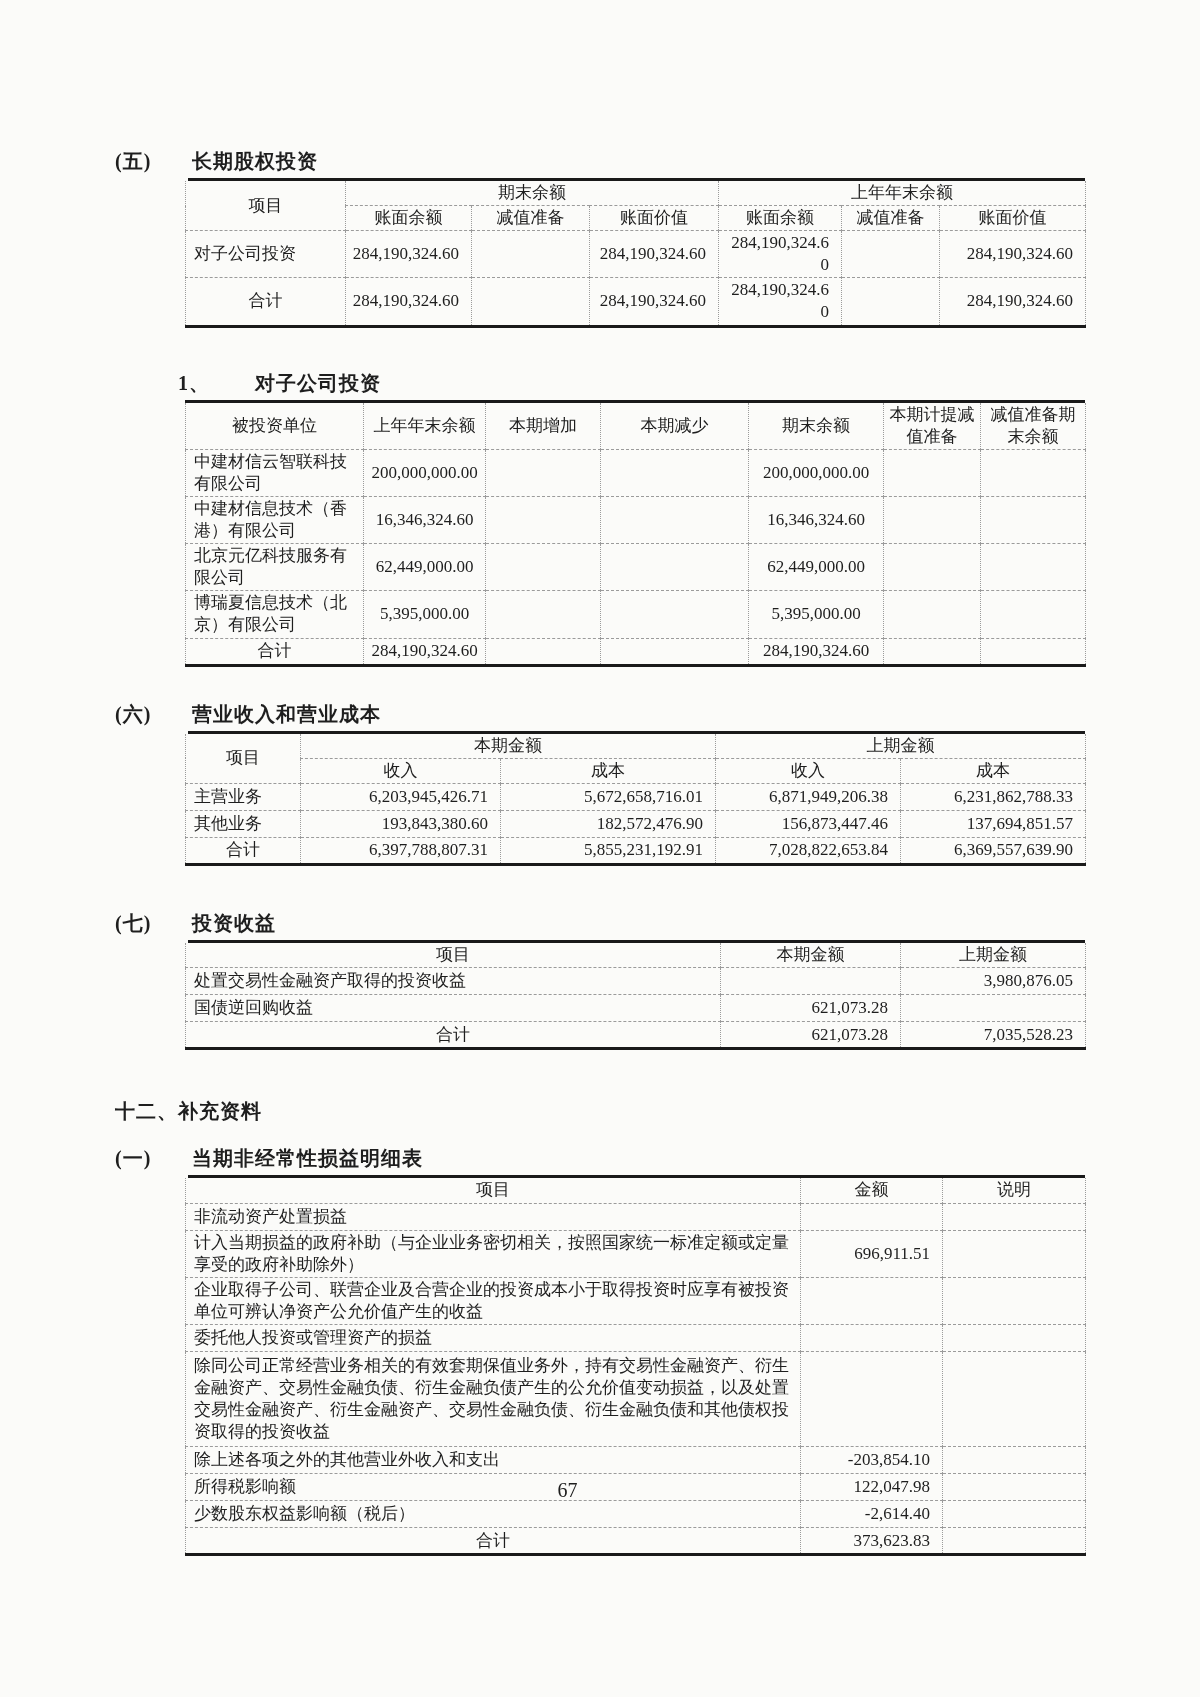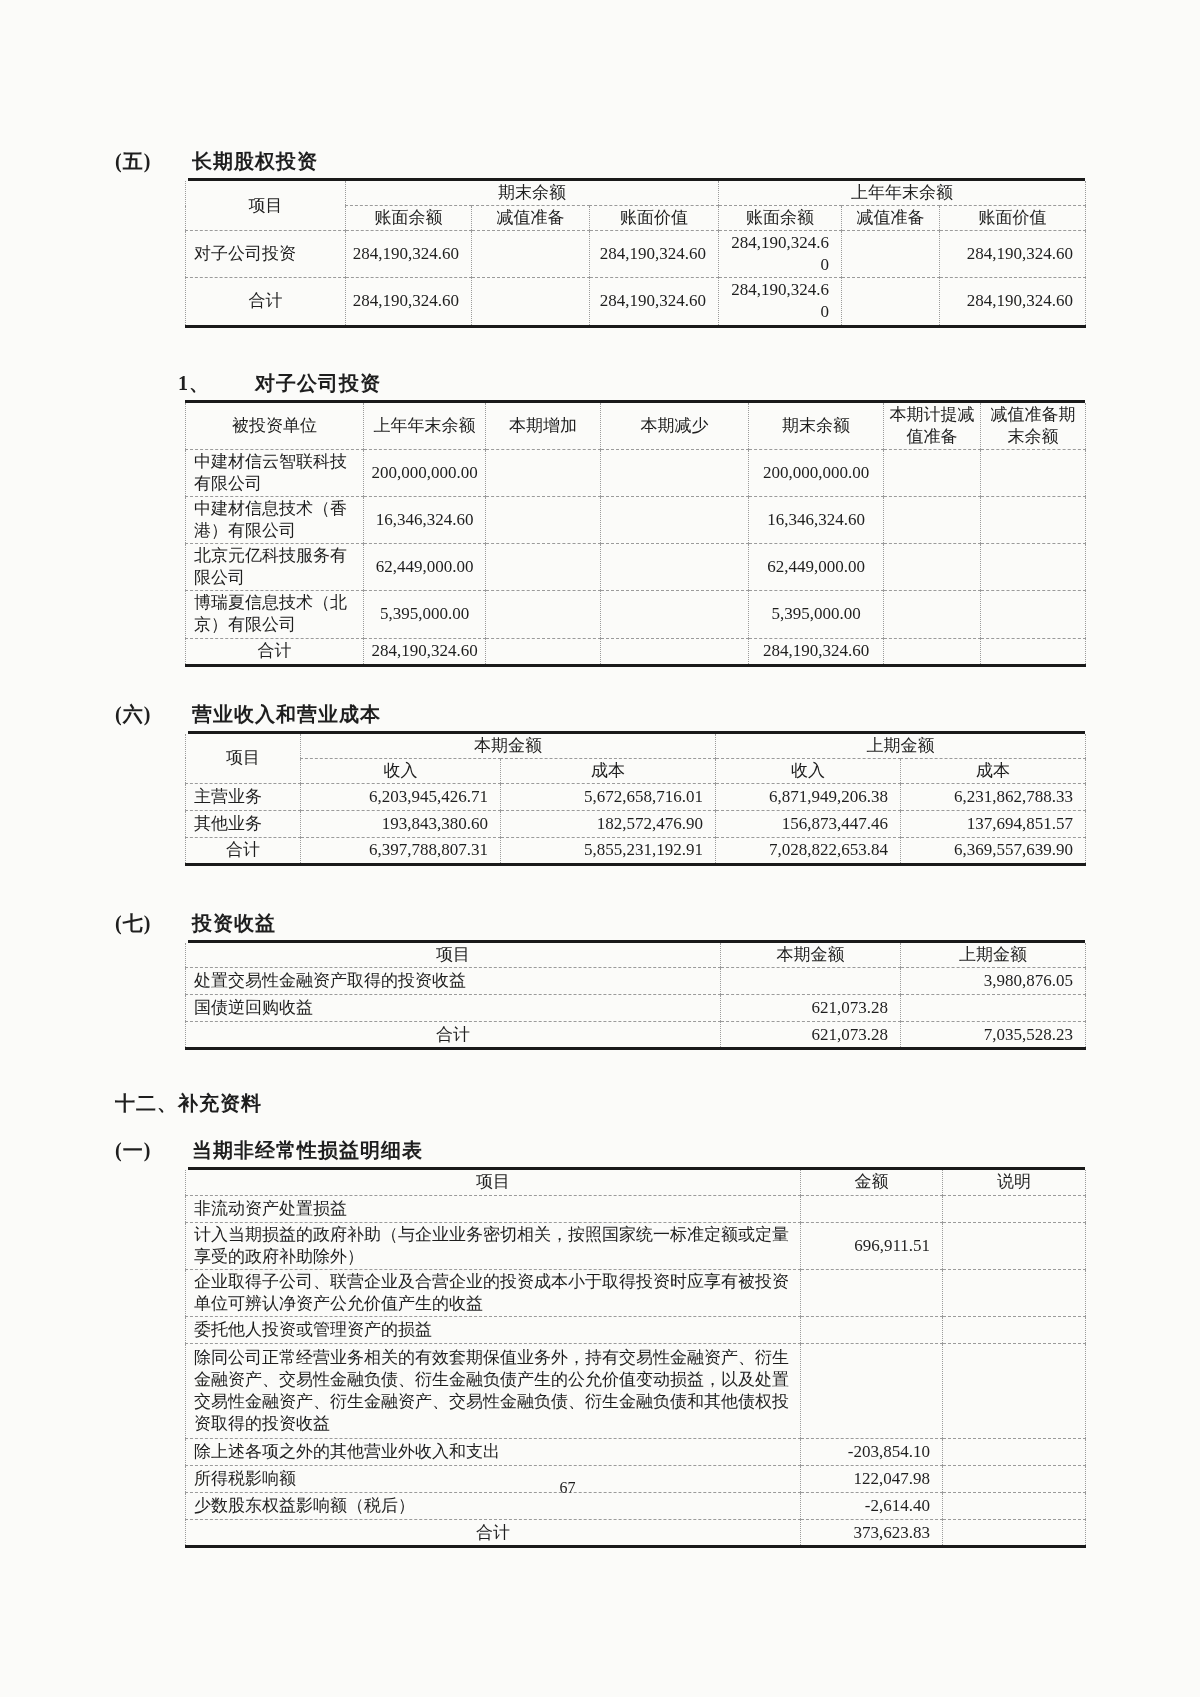--- a/index.html
+++ b/index.html
@@ -8,21 +8,21 @@
     position:relative;
     background:#fbfbf9;
     color:#1e1e1e;
     font-family:"Liberation Serif","DejaVu Serif",serif;
     overflow:hidden;
   }
   .content { padding:148px 115px 0 115px; }
 
   .h-row { display:flex; align-items:baseline; font-size:20px; font-weight:bold; letter-spacing:1px; }
   .h-num { width:77px; flex:none; }
-  .h-num.wide { width:63px; }
+  .h-num.wide { width:63px;margin-top:8px; }
   .rule { border-top:3px solid #1a1a1a; margin:3px 0 0 73px; }
 
   table {
     border-collapse:collapse; table-layout:fixed;
     width:900px; margin-left:70px;
     font-size:17px; line-height:1.3;
     border-left:1px dotted #9b9b9b; border-right:1px dotted #9b9b9b;
     border-bottom:3px solid #1a1a1a;
   }
   td {
@@ -38,21 +38,21 @@
   tr.w  { height:39px; }
   tr.d2 { height:47px;font-family:Liberation Serif, serif; }
   tr.d4 { height:95px; }
   td.l { text-align:left; padding-left:8px; }
   td.n { text-align:right; padding-right:12px; }
   td.nc { }
   td.c { text-align:center; }
 
   .pagenum {
     position:absolute; top:1479px; left:0; width:1135px;
-    text-align:center; font-size:16px;
+    text-align:center; font-size:20px;
   }
 </style>
 </head>
 <body>
 
 <div class="content">
 
   <div class="sec">
     <div class="h-row">
       <span class="h-num">(五)</span>

